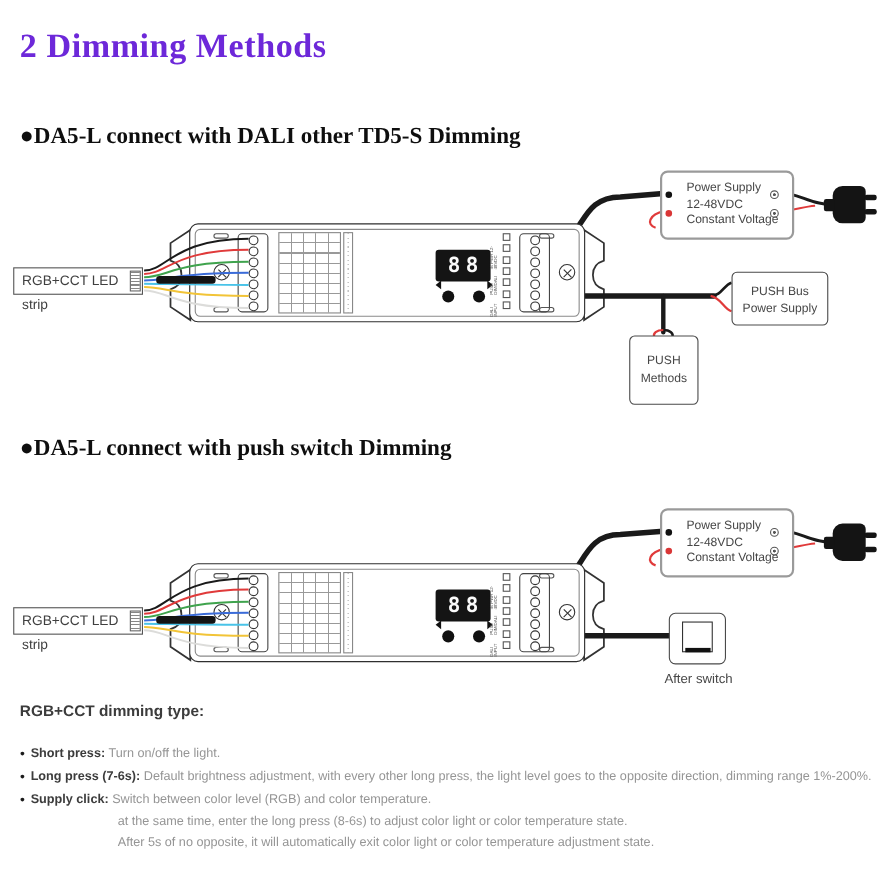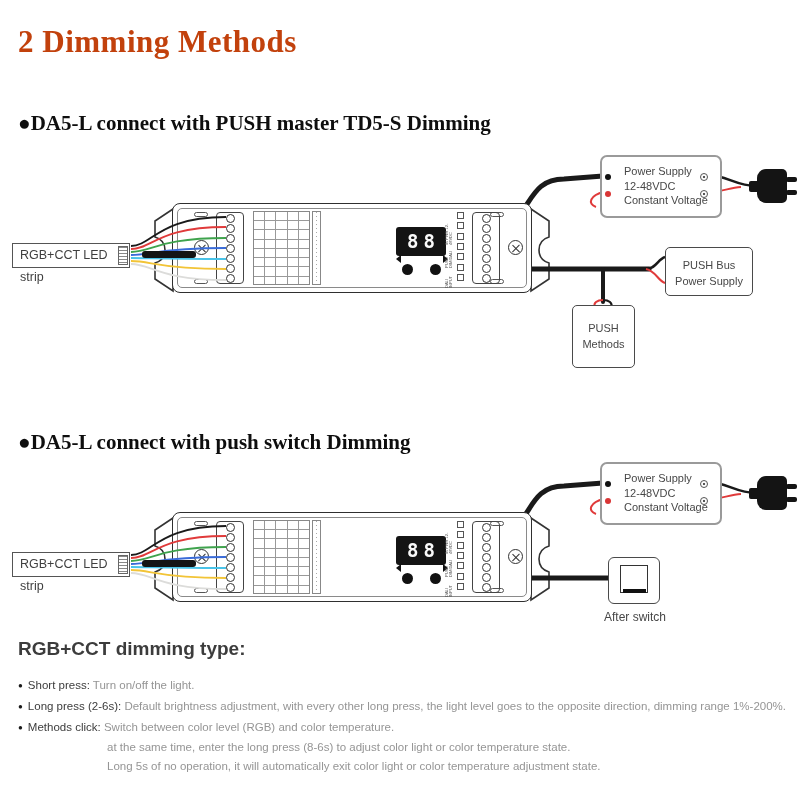--- a/index.html
+++ b/index.html
@@ -1,20 +1,20 @@
 <!DOCTYPE html>
 <html><head>
 <meta charset="utf-8">
 <style>
   html,body{margin:0;padding:0}
   body{width:800px;height:800px;position:relative;background:#fff;overflow:hidden;
        font-family:"Liberation Sans",sans-serif;}
   .abs{position:absolute}
   .page-title{left:18px;top:24px;font-family:"Liberation Serif",serif;font-weight:bold;
-              font-size:31px;color:#c2410c;letter-spacing:.5px}
+              font-size:31px;color:#6d28d9;letter-spacing:.5px}
   .sec-head{left:18px;font-family:"Liberation Serif",serif;font-weight:bold;
             font-size:21px;color:#0e0e0e}
   svg.layer{position:absolute;left:0;top:0;z-index:1;pointer-events:none}
   svg.fanlayer{z-index:3}
   .comp{z-index:2}
   
   .ctrl{width:400px;height:100px;z-index:2}
   .ctrl .body{position:absolute;left:22px;top:5px;width:360px;height:90px;background:#fff;
               border:1.8px solid #2f2f2f;border-radius:8px;box-sizing:border-box}
   .ctrl .inner{position:absolute;left:27px;top:10px;width:350px;height:80px;
@@ -53,32 +53,32 @@
   .plugpart{background:#141414;border-radius:2px}
   .striplabel{width:118px;height:25px;border:1.4px solid #555;box-sizing:border-box;background:#fff;
       font-size:12.5px;line-height:22px;color:#3f3f3f;padding-left:7px}
   .padcol{position:absolute;width:10px;height:19px;border:1px solid #666;box-sizing:border-box;
       background-image:repeating-linear-gradient(to bottom,#888 0 1px,transparent 1px 2.9px)}
   .pushbox{width:52px;height:47px;border:1.5px solid #4a4a4a;border-radius:6px;box-sizing:border-box;background:#fff}
   .pushinner{position:absolute;left:11px;top:7px;width:28px;height:28px;border:1.5px solid #333;box-sizing:border-box}
   .pushbar{position:absolute;left:14px;top:31px;width:23px;height:3.5px;background:#111}
   .pushlbl{width:110px;text-align:center;font-size:12px;color:#474747}
   
-  .dim-head{left:18px;top:638px;font-size:19px;font-weight:bold;color:#3c3c3c}
+  .dim-head{left:18px;top:638px;font-size:14px;font-weight:bold;color:#3c3c3c}
   .bullet{left:18px;width:782px;font-size:11.5px;color:#959595;white-space:nowrap}
   .bullet .bdot{color:#1a1a1a;font-size:8px;vertical-align:1px;margin-right:5px}
-  .bullet .lbl{font-weight:normal;color:#3c3c3c}
+  .bullet .lbl{font-weight:bold;color:#3c3c3c}
   .cont{left:107px;width:690px;font-size:11.5px;color:#959595;white-space:nowrap}
 </style>
 </head>
 <body>
 
 <div class="abs page-title">2 Dimming Methods</div>
-<div class="abs sec-head" style="top:111px">●DA5-L connect with PUSH master TD5-S Dimming</div>
-<div class="abs sec-head" style="top:430px">●DA5-L connect with push switch Dimming</div>
+<div class="abs sec-head" style="top:111px">●DA5-L connect with DALI other TD5-S Dimming</div>
+<div class="abs sec-head" style="top:395px">●DA5-L connect with push switch Dimming</div>
 
 <svg class="layer" width="800" height="800">
 
   <path d="M 173 209 L 155 221 L 155 237 Q 165 240 165 250 Q 165 260 155 263 L 155 279 L 173 291 Z" fill="#fff" stroke="#333" stroke-width="1.6"></path>
   <path d="M 531 209 L 549 221 L 549 237 Q 539 240 539 250 Q 539 260 549 263 L 549 279 L 531 291 Z" fill="#fff" stroke="#333" stroke-width="1.6"></path>
 
   <path d="M 490 227 C 534 227 522 179 564 179 L 603 176" fill="none" stroke-width="5" stroke-linecap="round" stroke="#1a1a1a"></path>
   <path d="M 490 238 C 502 240 507 233 501 228" fill="none" stroke-width="2" stroke="#e03a3a"></path>
   <path d="M 604 192 C 590 195 587 204 596 207" fill="none" stroke-width="2" stroke="#e03a3a"></path>
   <path d="M 490 269 L 649 269" fill="none" stroke-width="5" stroke-linecap="round" stroke="#1a1a1a"></path>
@@ -271,19 +271,19 @@
   <path d="M 131 570 C 152 570 158 578 226 578" fill="none" stroke-width="1.8" stroke="#f2c437"></path>
   <path d="M 131 573 C 152 573 158 589 226 589" fill="none" stroke-width="1.8" stroke="#dcdcda"></path>
   <rect x="142" y="560" width="54" height="7" rx="3" fill="#141414"></rect>
 </svg>
 
 <div class="abs dim-head">RGB+CCT dimming type:</div>
 <div class="abs bullet" style="top:679px">
   <span class="bdot">●</span><span class="lbl">Short press:</span> <span>Turn on/off the light.</span>
 </div>
 <div class="abs bullet" style="top:700px">
-  <span class="bdot">●</span><span class="lbl">Long press (2-6s):</span> <span>Default brightness adjustment, with every other long press, the light level goes to the opposite direction, dimming range 1%-200%.</span>
+  <span class="bdot">●</span><span class="lbl">Long press (7-6s):</span> <span>Default brightness adjustment, with every other long press, the light level goes to the opposite direction, dimming range 1%-200%.</span>
 </div>
 <div class="abs bullet" style="top:721px">
-  <span class="bdot">●</span><span class="lbl">Methods click:</span> <span>Switch between color level (RGB) and color temperature.</span>
+  <span class="bdot">●</span><span class="lbl">Supply click:</span> <span>Switch between color level (RGB) and color temperature.</span>
 </div>
 <div class="abs cont" style="top:741px">at the same time, enter the long press (8-6s) to adjust color light or color temperature state.</div>
-<div class="abs cont" style="top:760px">Long 5s of no operation, it will automatically exit color light or color temperature adjustment state.</div>
+<div class="abs cont" style="top:760px">After 5s of no opposite, it will automatically exit color light or color temperature adjustment state.</div>
 
 </body></html>

